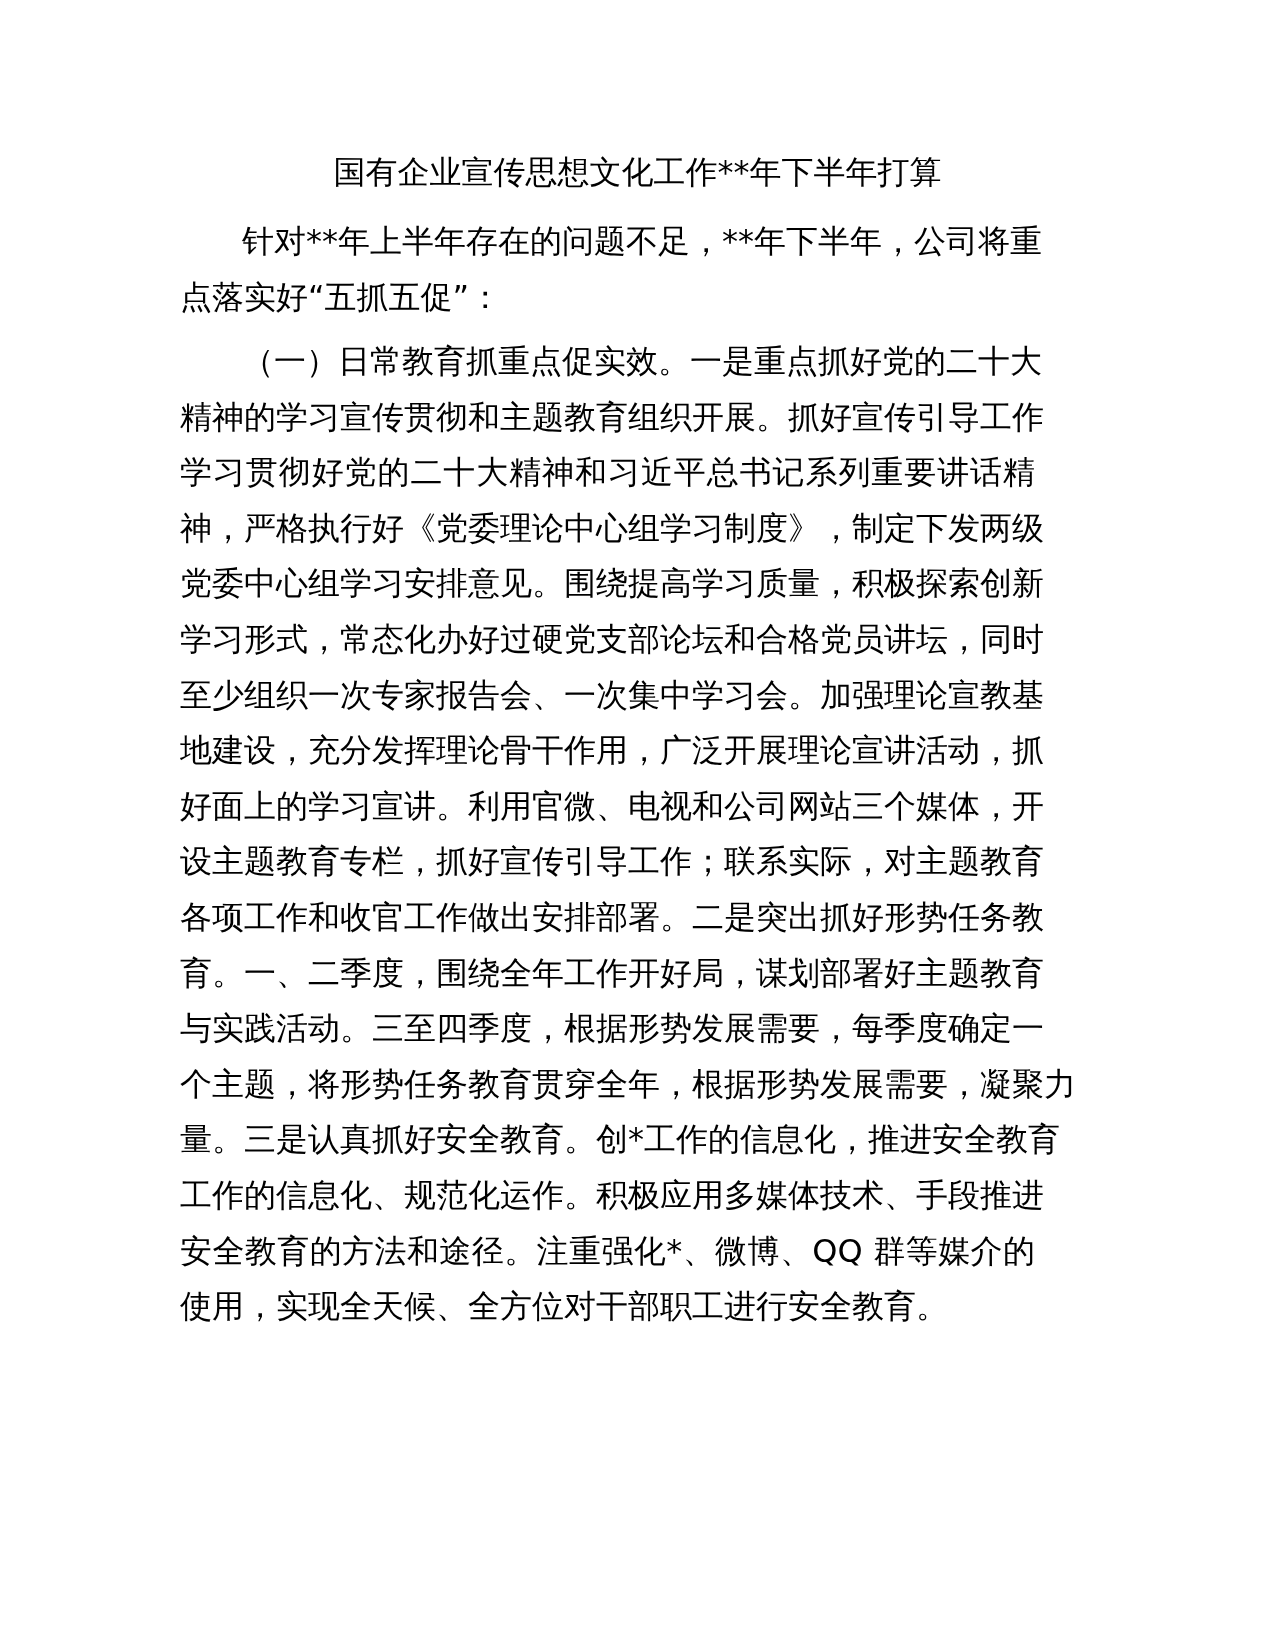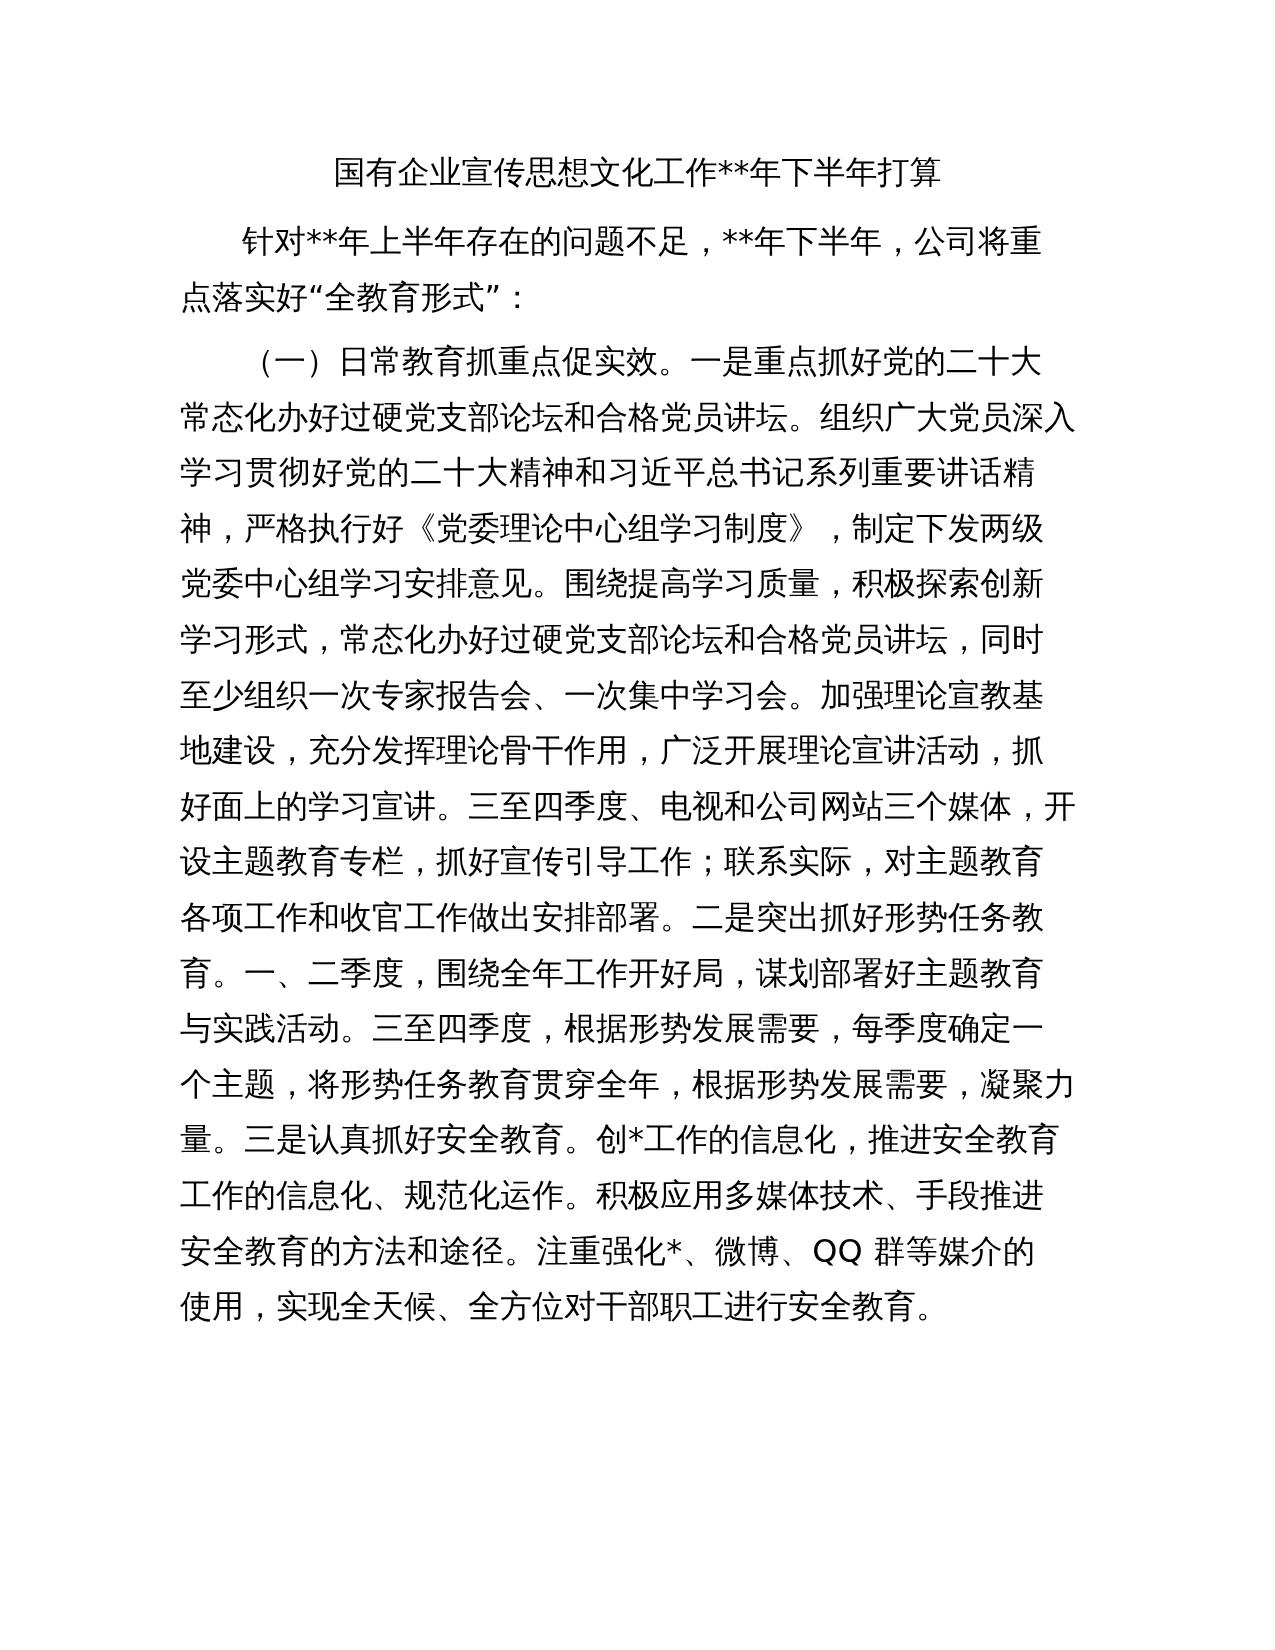--- a/index.html
+++ b/index.html
@@ -17,33 +17,33 @@
   .p2 { top: 334px; }
 </style>
 </head>
 <body>
 
 <div class="page">
   <div class="title">国有企业宣传思想文化工作**年下半年打算</div>
 
   <div class="body-text p1">
     <span class="line indent">针对**年上半年存在的问题不足，**年下半年，公司将重</span>
-    <span class="line last">点落实好“全教育形式”：</span>
+    <span class="line last">点落实好“五抓五促”：</span>
   </div>
 
   <div class="body-text p2">
     <span class="line indent">（一）日常教育抓重点促实效。一是重点抓好党的二十大</span>
-    <span class="line">常态化办好过硬党支部论坛和合格党员讲坛。组织广大党员深入</span>
+    <span class="line">精神的学习宣传贯彻和主题教育组织开展。抓好宣传引导工作</span>
     <span class="line">学习贯彻好党的二十大精神和习近平总书记系列重要讲话精</span>
     <span class="line">神，严格执行好《党委理论中心组学习制度》，制定下发两级</span>
     <span class="line">党委中心组学习安排意见。围绕提高学习质量，积极探索创新</span>
     <span class="line">学习形式，常态化办好过硬党支部论坛和合格党员讲坛，同时</span>
     <span class="line">至少组织一次专家报告会、一次集中学习会。加强理论宣教基</span>
     <span class="line">地建设，充分发挥理论骨干作用，广泛开展理论宣讲活动，抓</span>
-    <span class="line">好面上的学习宣讲。三至四季度、电视和公司网站三个媒体，开</span>
+    <span class="line">好面上的学习宣讲。利用官微、电视和公司网站三个媒体，开</span>
     <span class="line">设主题教育专栏，抓好宣传引导工作；联系实际，对主题教育</span>
     <span class="line">各项工作和收官工作做出安排部署。二是突出抓好形势任务教</span>
     <span class="line">育。一、二季度，围绕全年工作开好局，谋划部署好主题教育</span>
     <span class="line">与实践活动。三至四季度，根据形势发展需要，每季度确定一</span>
     <span class="line">个主题，将形势任务教育贯穿全年，根据形势发展需要，凝聚力</span>
     <span class="line">量。三是认真抓好安全教育。创*工作的信息化，推进安全教育</span>
     <span class="line">工作的信息化、规范化运作。积极应用多媒体技术、手段推进</span>
     <span class="line">安全教育的方法和途径。注重强化*、微博、QQ 群等媒介的</span>
     <span class="line last">使用，实现全天候、全方位对干部职工进行安全教育。</span>
   </div>

